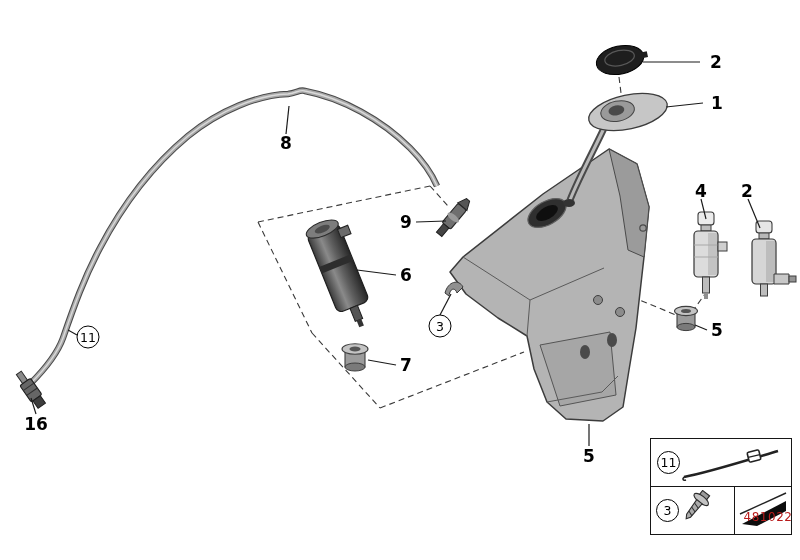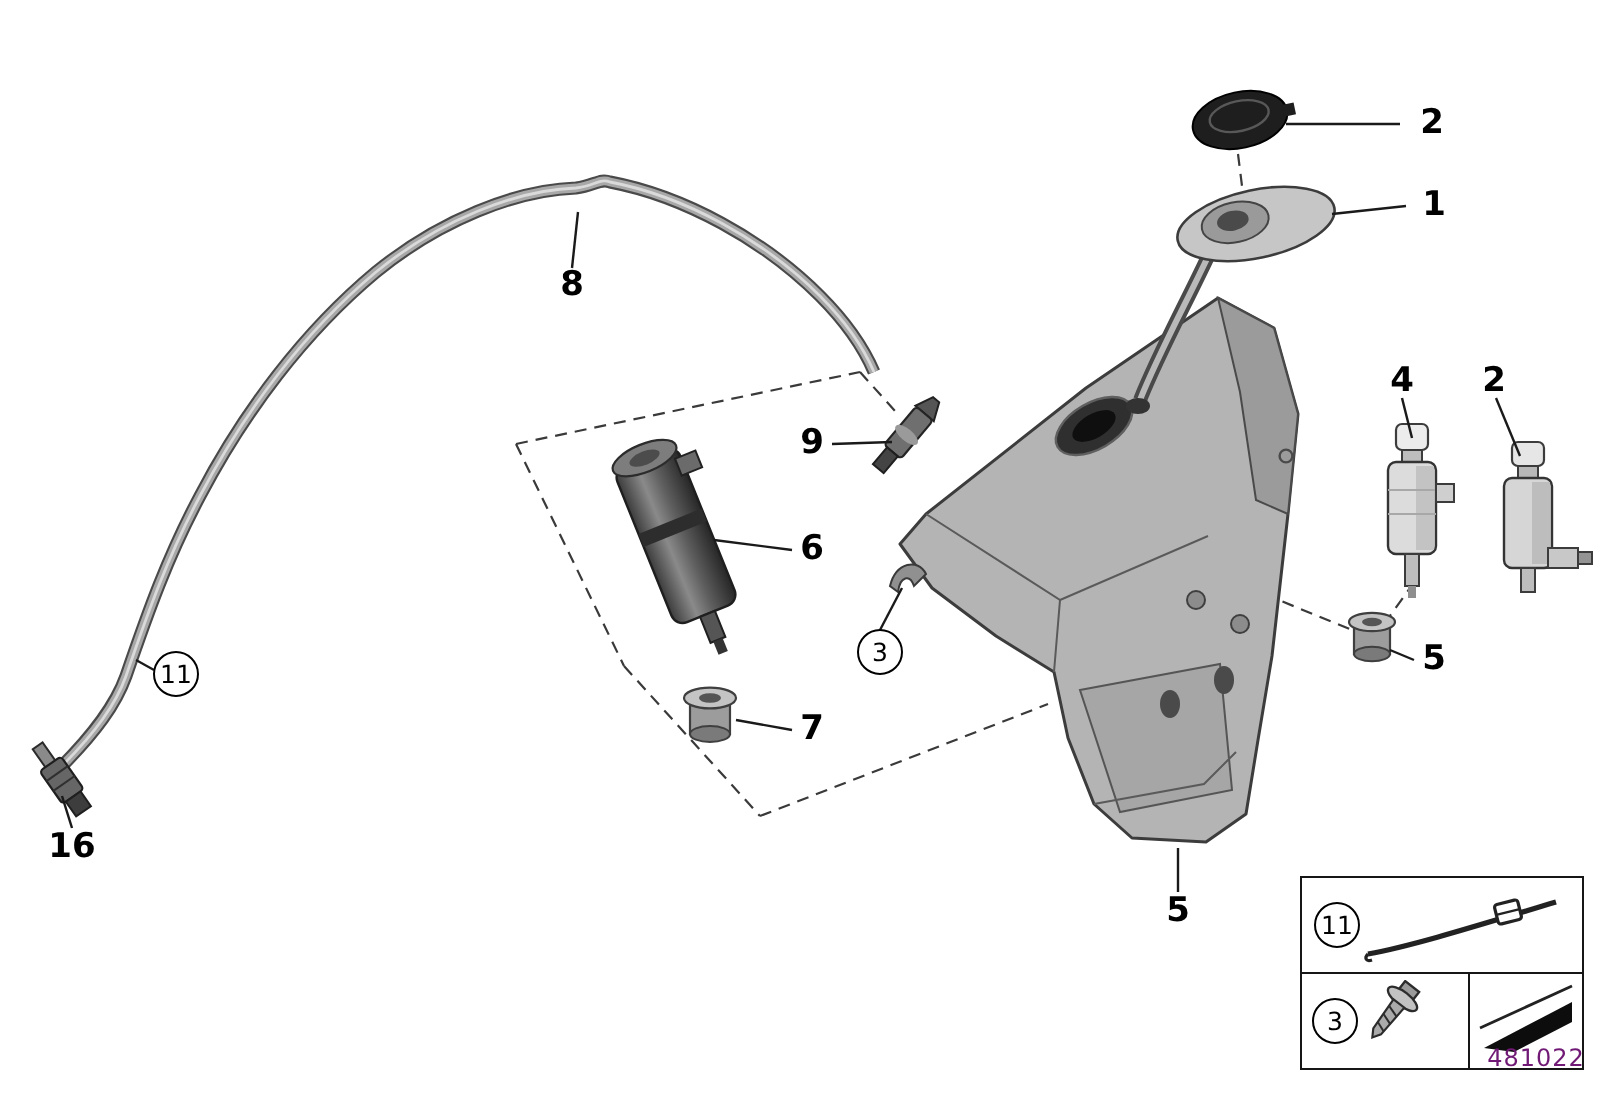--- a/index.html
+++ b/index.html
@@ -29,22 +29,22 @@
   .legend-cell{display:flex;align-items:center;height:100%;box-sizing:border-box;}
   .legend-cell.left{width:84px;border-right:0;padding-left:5px;}
   .legend-cell.left.bordered{border-right:1.4px solid #161616;}
   .legend-cell.right{flex:1;justify-content:center;}
   .legend-circ{
     width:21px;height:21px;border:1.3px solid #000;border-radius:50%;
     display:flex;align-items:center;justify-content:center;
     font-size:12.5px;color:#000;flex:0 0 auto;background:#fff;
   }
   #diagram-number{
-    position:absolute;left:738px;top:522px;width:60px;text-align:center;
-    font-size:12px;color:#701a75;letter-spacing:.5px;
+    position:absolute;left:738px;top:510px;width:60px;text-align:center;
+    font-size:12px;color:#b91c1c;letter-spacing:.5px;
   }
 </style>
 </head>
 <body>
 
 <div id="stage">
 
   <svg id="artwork" width="800" height="560" viewBox="0 0 800 560">
     <defs>
       <linearGradient id="pg6" x1="0" y1="0" x2="1" y2="0">

